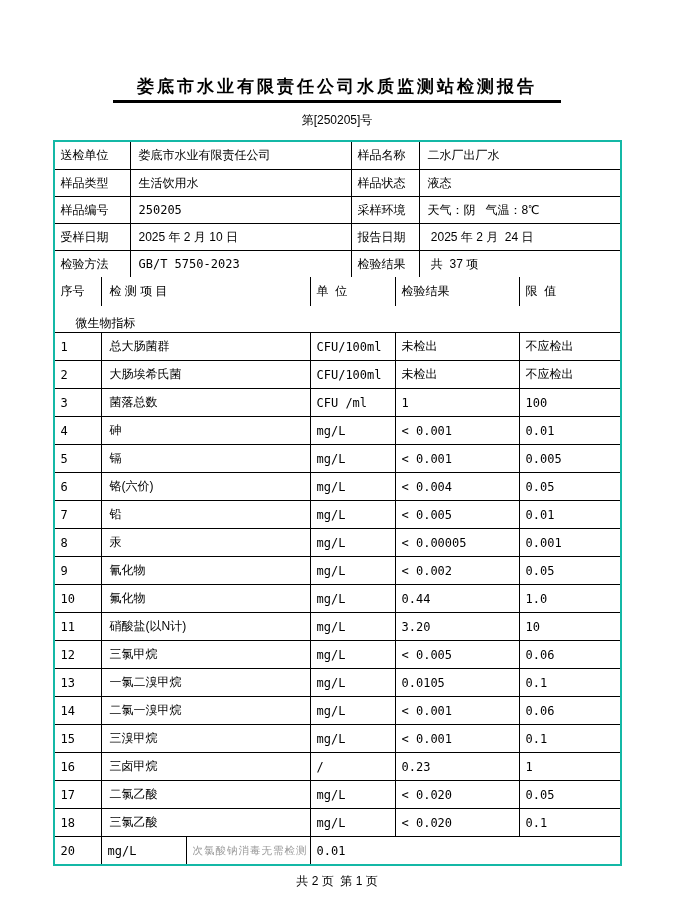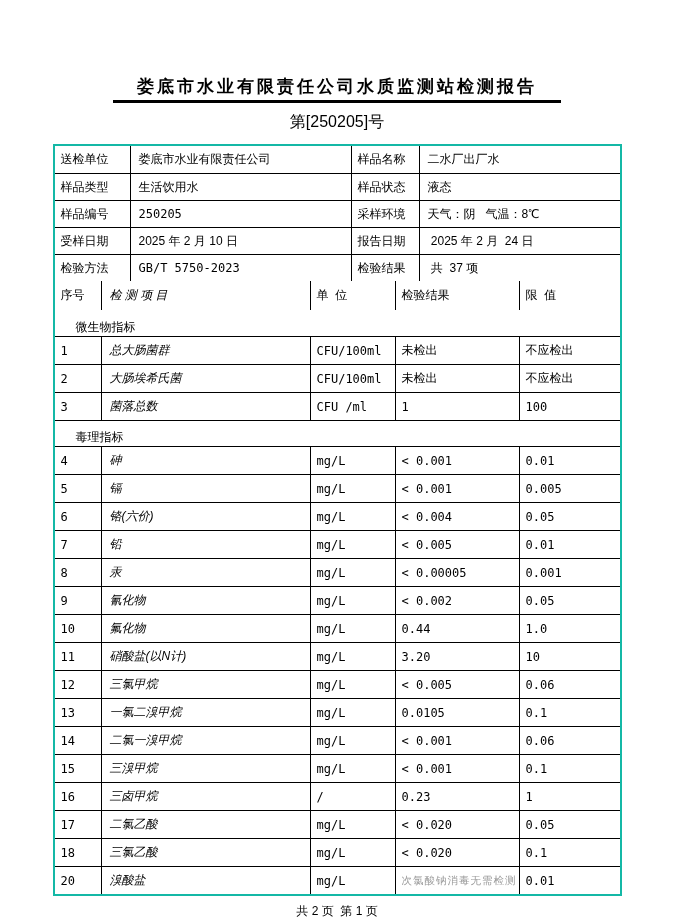--- a/index.html
+++ b/index.html
@@ -5,37 +5,37 @@
   html,body{margin:0;padding:0;background:#fff;}
   .page{
     width:674px;height:921px;background:#ffffff;overflow:hidden;
     font-family:"Liberation Sans",sans-serif;color:#000;position:relative;
   }
   .title{
     margin-top:76px;text-align:center;font-size:17px;font-weight:bold;
     letter-spacing:3px;line-height:22px;white-space:pre;
   }
   .title-rule{width:448px;height:3px;background:#000;margin:2px auto 0;}
-  .subtitle{text-align:center;font-size:16px;margin-top:9px;white-space:pre;}
+  .subtitle{text-align:center;font-size:12px;margin-top:9px;white-space:pre;}
   .doc-table{width:565px;margin:11px auto 0;border:2px solid #14b8a6;}
   .row{display:flex;box-sizing:border-box;align-items:stretch;}
   .row + .row{border-top:1px solid #000;}
   .cell{
     box-sizing:border-box;border-right:1px solid #000;display:flex;
     align-items:center;white-space:pre;font-size:12px;padding:0 6px;overflow:hidden;
   }
   .cell:last-child{border-right:none;}
   .info-row{height:27px;}
   .i1{width:76px;}
   .i2{width:221px;padding-left:8px;}
   .i3{width:68px;}
   .i4{flex:1;padding-left:8px;text-align:center;}
   .header-row{height:29px;}
   .c1{width:47px;}
-  .c2{width:209px;padding-left:8px;font-style:italic;}
+  .c2{width:209px;padding-left:8px;}
   .c3{width:85px;}
   .c4{width:124px;}
   .c5{flex:1;}
   .section-row{height:26px;display:flex;align-items:flex-end;padding-left:21px;}
   .section-row .section-title{font-size:12px;white-space:pre;}
   .data-row{height:28px;}
   .mono{font-family:"DejaVu Sans Mono","Liberation Mono",monospace;font-size:12px;}
   .note{color:#9a9a9a;font-size:10.5px;letter-spacing:1px;}
   .footer{text-align:center;font-size:12px;margin-top:7px;white-space:pre;}
 </style>
@@ -109,23 +109,20 @@
           <div class="cell c4">未检出</div>
           <div class="cell c5">不应检出</div>
         </div>
         <div class="row data-row">
           <div class="cell c1 mono">3</div>
           <div class="cell c2">菌落总数</div>
           <div class="cell c3 mono">CFU /ml</div>
           <div class="cell c4 mono">1</div>
           <div class="cell c5 mono">100</div>
         </div>
-        <div class="row section-row">
-          <span class="section-title">毒理指标</span>
-        </div>
         <div class="row data-row">
           <div class="cell c1 mono">4</div>
           <div class="cell c2">砷</div>
           <div class="cell c3 mono">mg/L</div>
           <div class="cell c4 mono">&lt; 0.001</div>
           <div class="cell c5 mono">0.01</div>
         </div>
         <div class="row data-row">
           <div class="cell c1 mono">5</div>
           <div class="cell c2">镉</div>
@@ -219,21 +216,20 @@
         </div>
         <div class="row data-row">
           <div class="cell c1 mono">18</div>
           <div class="cell c2">三氯乙酸</div>
           <div class="cell c3 mono">mg/L</div>
           <div class="cell c4 mono">&lt; 0.020</div>
           <div class="cell c5 mono">0.1</div>
         </div>
         <div class="row data-row">
           <div class="cell c1 mono">20</div>
-          <div class="cell c2">溴酸盐</div>
           <div class="cell c3 mono">mg/L</div>
           <div class="cell c4 note">次氯酸钠消毒无需检测</div>
           <div class="cell c5 mono">0.01</div>
         </div>
       </div>
 
   </div>
 
   <div class="footer">共 2 页  第 1 页</div>
 

